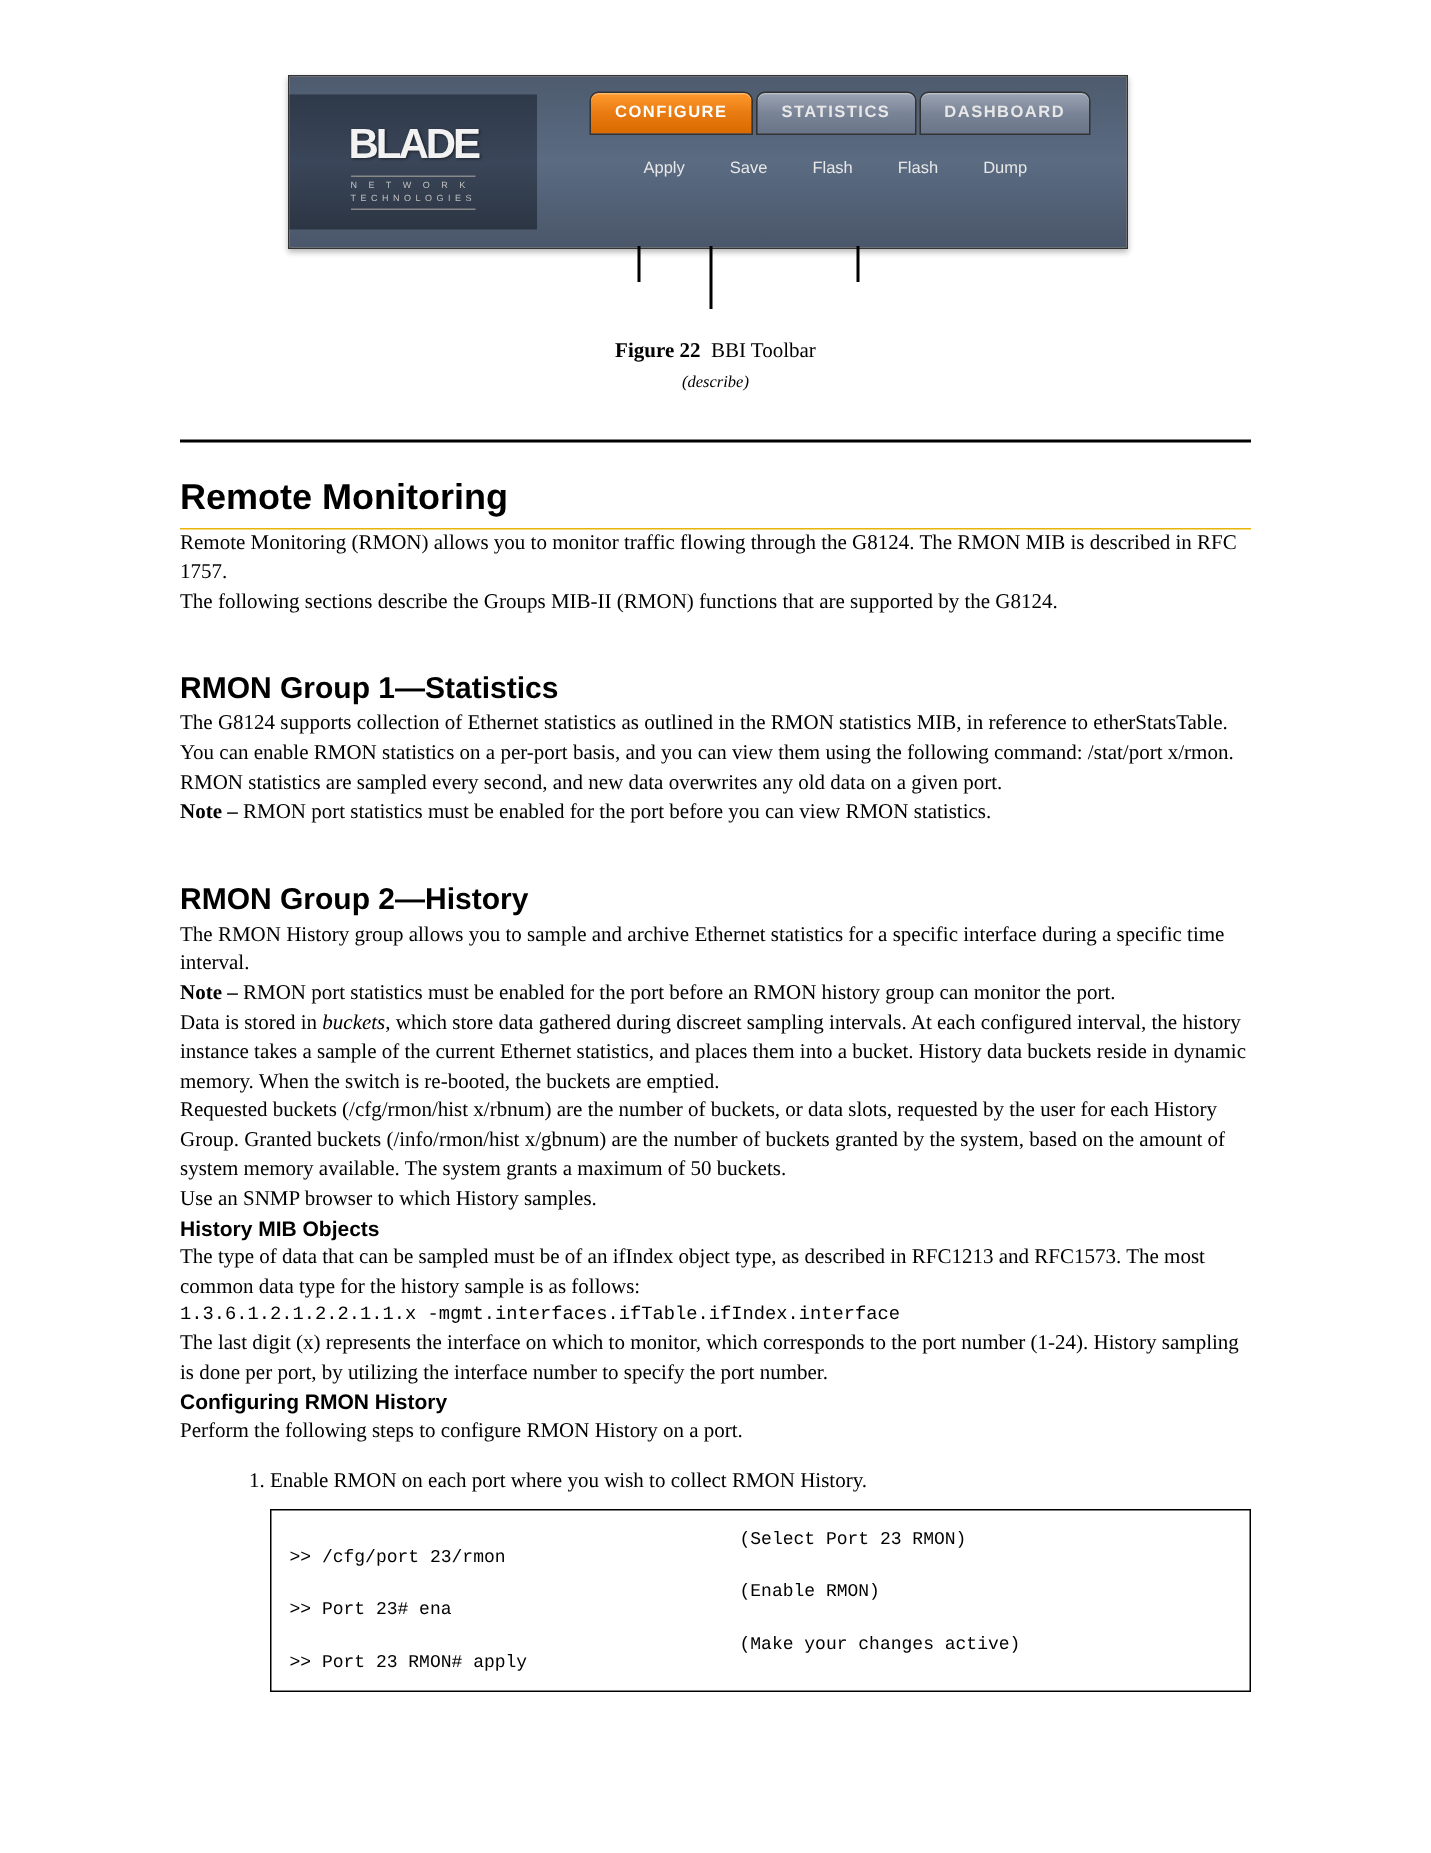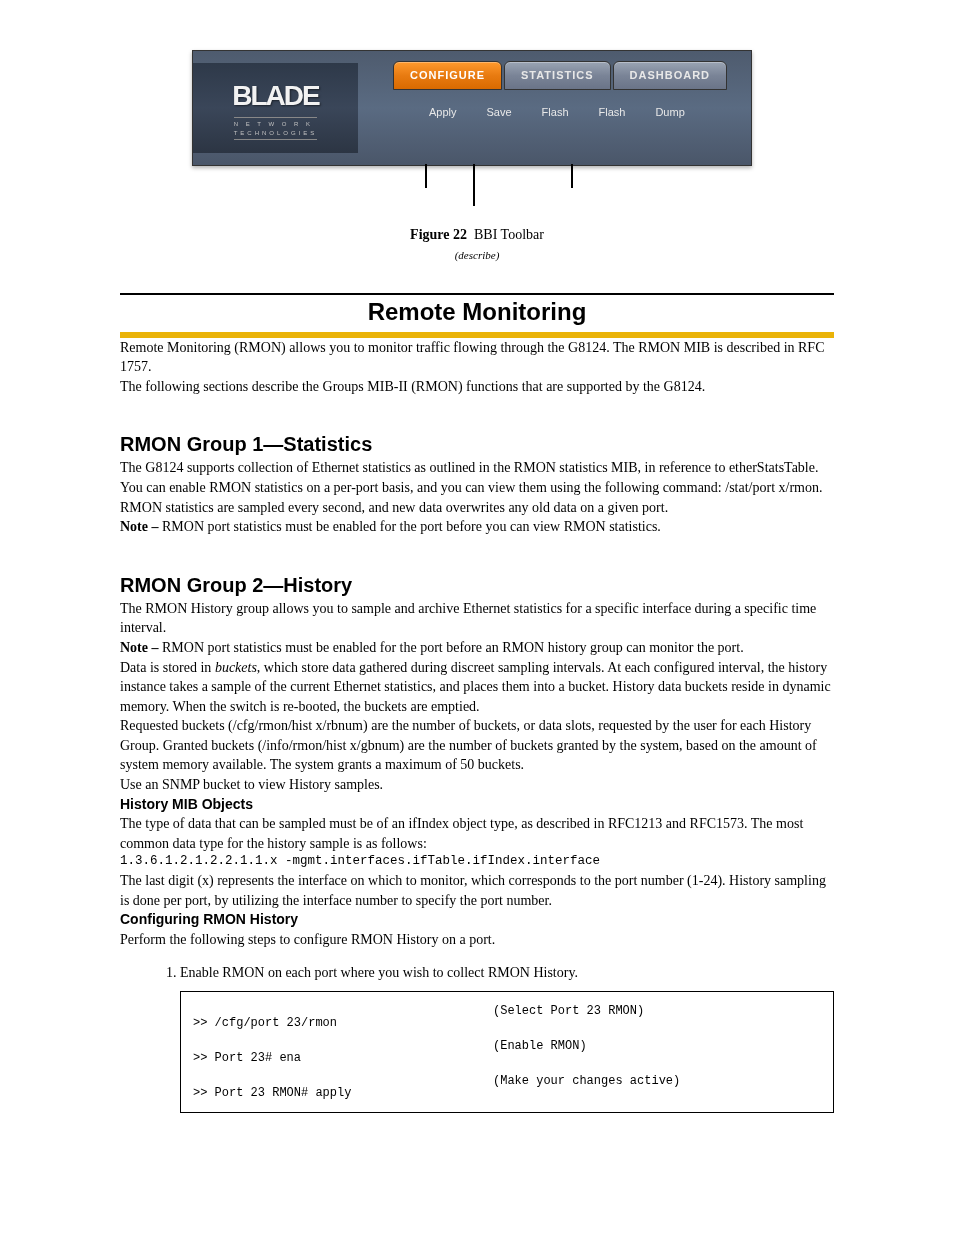--- a/index.html
+++ b/index.html
@@ -104,27 +104,26 @@
   }
   .callout-labels {
     position: relative;
     margin-left: 45px;
     font-size: 14px;
     height: 50px;
   }
   .callout-label { position: absolute; }
   h2.section {
     border-top: 2px solid #000;
-    border-bottom: 6px solid #eab308;
-    padding: 0 0 3px 0;
+    border-bottom: 1px solid #eab308;
+    padding: 20px 0 3px 0;
     font-size: 24px;
     font-weight: bold;
     font-family: Arial, sans-serif;
     margin-top: 30px;
-    text-align: center;
   }
   h3.subsection {
     font-size: 20px;
     font-weight: bold;
     font-family: Arial, sans-serif;
     margin-top: 34px;
   }
   .body-text { }
   .mono-inline { font-family: "Courier New", monospace; font-size: 12.5px; }
   .step-list { list-style: decimal; margin-left: 60px; margin-top: 14px; }
@@ -195,21 +194,21 @@
 
 <h3 class="subsection">RMON Group 2—History</h3>
 <p class="body-text">The RMON History group allows you to sample and archive Ethernet statistics for a specific interface during a specific time interval.</p>
 <p class="body-text">
   <span class="bold">Note – </span><span>RMON port statistics must be enabled for the port before an RMON history group can monitor the port.</span>
 </p>
 <p class="body-text">
   <span>Data is stored in </span><em>buckets</em><span>, which store data gathered during discreet sampling intervals. At each configured interval, the history instance takes a sample of the current Ethernet statistics, and places them into a bucket. History data buckets reside in dynamic memory. When the switch is re-booted, the buckets are emptied.</span>
 </p>
 <p class="body-text">Requested buckets (/cfg/rmon/hist x/rbnum) are the number of buckets, or data slots, requested by the user for each History Group. Granted buckets (/info/rmon/hist x/gbnum) are the number of buckets granted by the system, based on the amount of system memory available. The system grants a maximum of 50 buckets.</p>
-<p class="body-text">Use an SNMP bucket to view History samples.</p>
+<p class="body-text">Use an SNMP browser to which History samples.</p>
 
 <p class="body-text bold" style="font-family:Arial,sans-serif;">History MIB Objects</p>
 <p class="body-text">The type of data that can be sampled must be of an ifIndex object type, as described in RFC1213 and RFC1573. The most common data type for the history sample is as follows:</p>
 <p class="body-text mono-inline">1.3.6.1.2.1.2.2.1.1.x -mgmt.interfaces.ifTable.ifIndex.interface</p>
 <p class="body-text">
   <span>The last digit (</span><span>x</span><span>) represents the interface on which to monitor, which corresponds to the port number (1-24). History sampling is done per port, by utilizing the interface number to specify the port number.</span>
 </p>
 
 <p class="body-text bold" style="font-family:Arial,sans-serif;">Configuring RMON History</p>
 <p class="body-text">Perform the following steps to configure RMON History on a port.</p>

